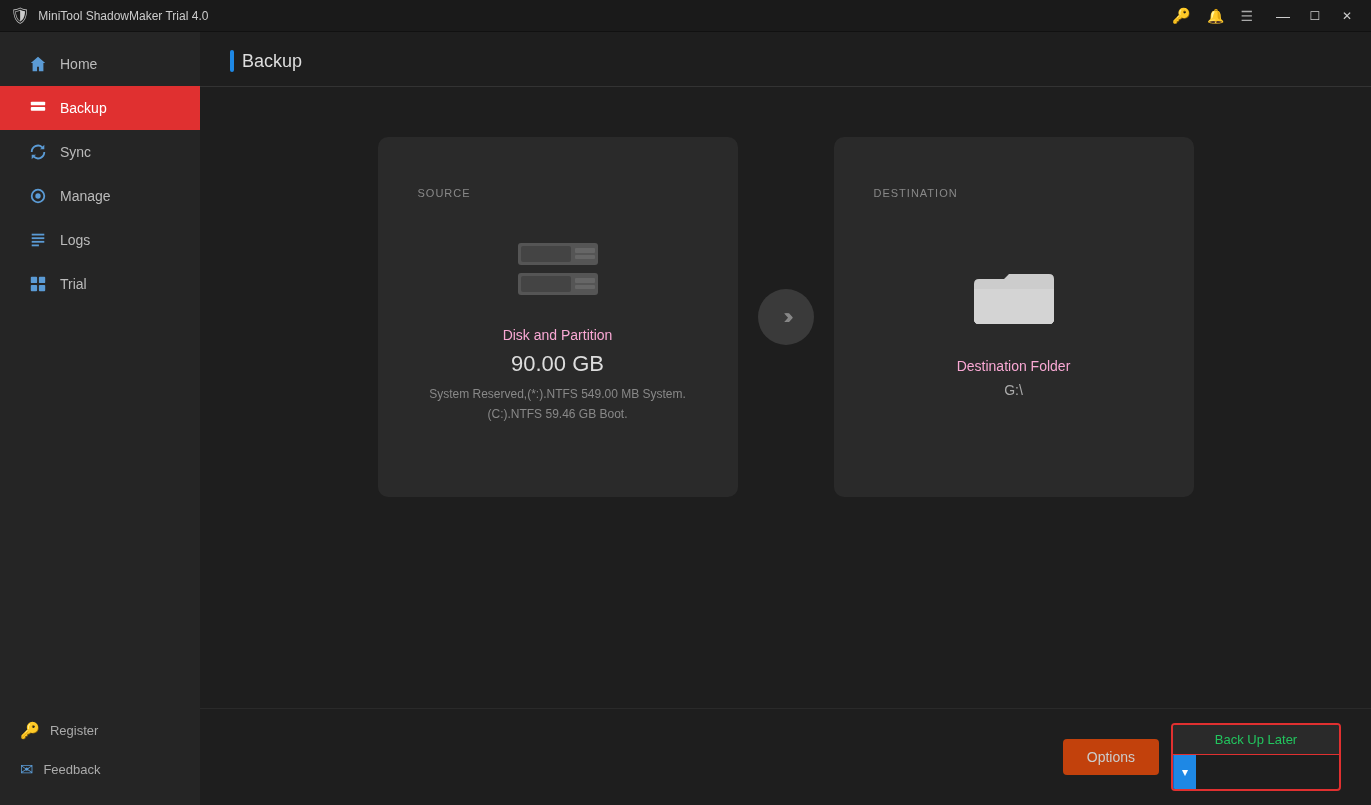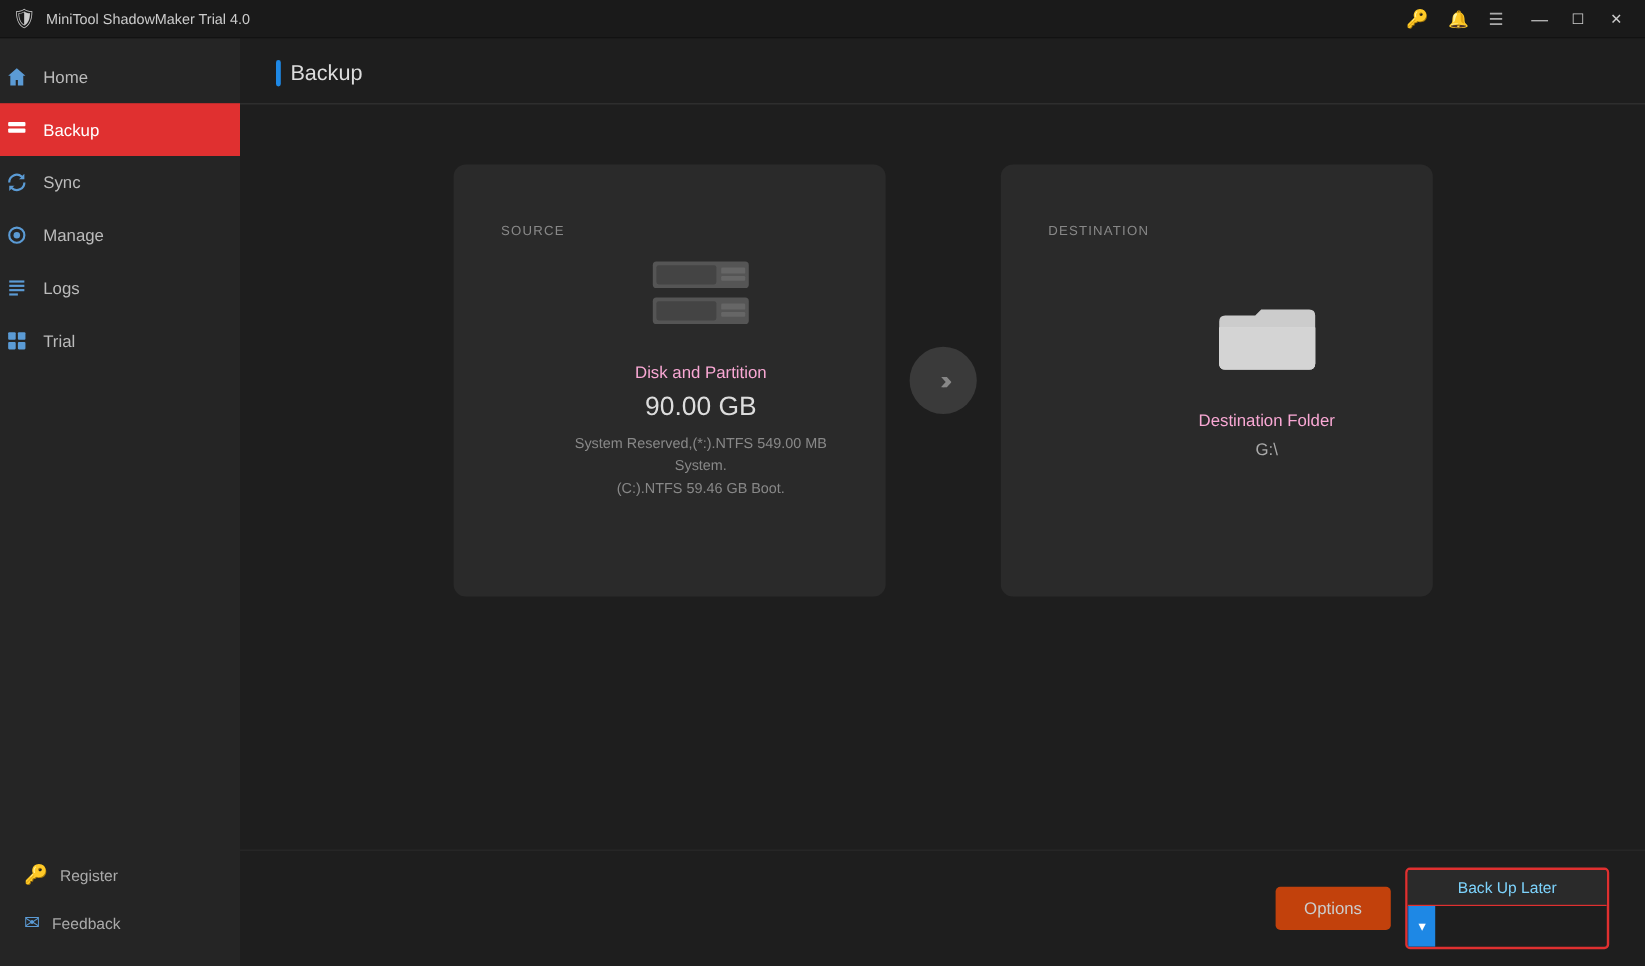--- a/index.html
+++ b/index.html
@@ -61,21 +61,21 @@
       width: 200px;
       background: #252525;
       display: flex;
       flex-direction: column;
       padding-top: 10px;
     }
     .nav-item {
       display: flex;
       align-items: center;
       gap: 12px;
-      padding: 12px 4px;
+      padding: 12px 28px;
       cursor: pointer;
       font-size: 14px;
       color: #bbb;
       border-radius: 0;
     }
     .nav-item.active {
       background: #e03030;
       color: #fff;
     }
     .nav-icon {
@@ -228,21 +228,21 @@
       border-radius: 4px;
       cursor: pointer;
       font-size: 14px;
     }
 
     
     .backup-card-inner {
       width: 100%;
       height: 100%;
       display: flex;
-      flex-direction: row;
+      flex-direction: column;
       padding: 20px 20px 24px 20px;
     }
     .card-top-label {
       font-size: 11px;
       color: #888;
       letter-spacing: 1px;
       text-transform: uppercase;
       margin-bottom: 20px;
     }
     .card-icon-area {
@@ -409,21 +409,21 @@
           </div>
         </div>
 
       </div>
     </div>
 
     <div id="bottom-bar">
       <button id="options-btn">Options</button>
 
       <div style="display:flex;flex-direction:column;border:2px solid #e03030;border-radius:4px;overflow:hidden;min-width:170px;">
-        <div style="background:#2a2a2a;color:#7dd3fc;padding:7px 16px;font-size:13px;text-align:center;border-bottom:1px solid #e03030;cursor:pointer;">Back Up Later</div>
+        <div style="background:#2a2a2a;color:#22c55e;padding:7px 16px;font-size:13px;text-align:center;border-bottom:1px solid #e03030;cursor:pointer;">Back Up Later</div>
         <div style="display:flex;align-items:stretch;">
           <button style="background:#1e88e5;border:none;border-left:1px solid #1565c0;color:#fff;padding:10px 8px;cursor:pointer;font-size:12px;">
             <span>▾</span>
           </button>
         </div>
       </div>
     </div>
 
   </div>
 </div>

